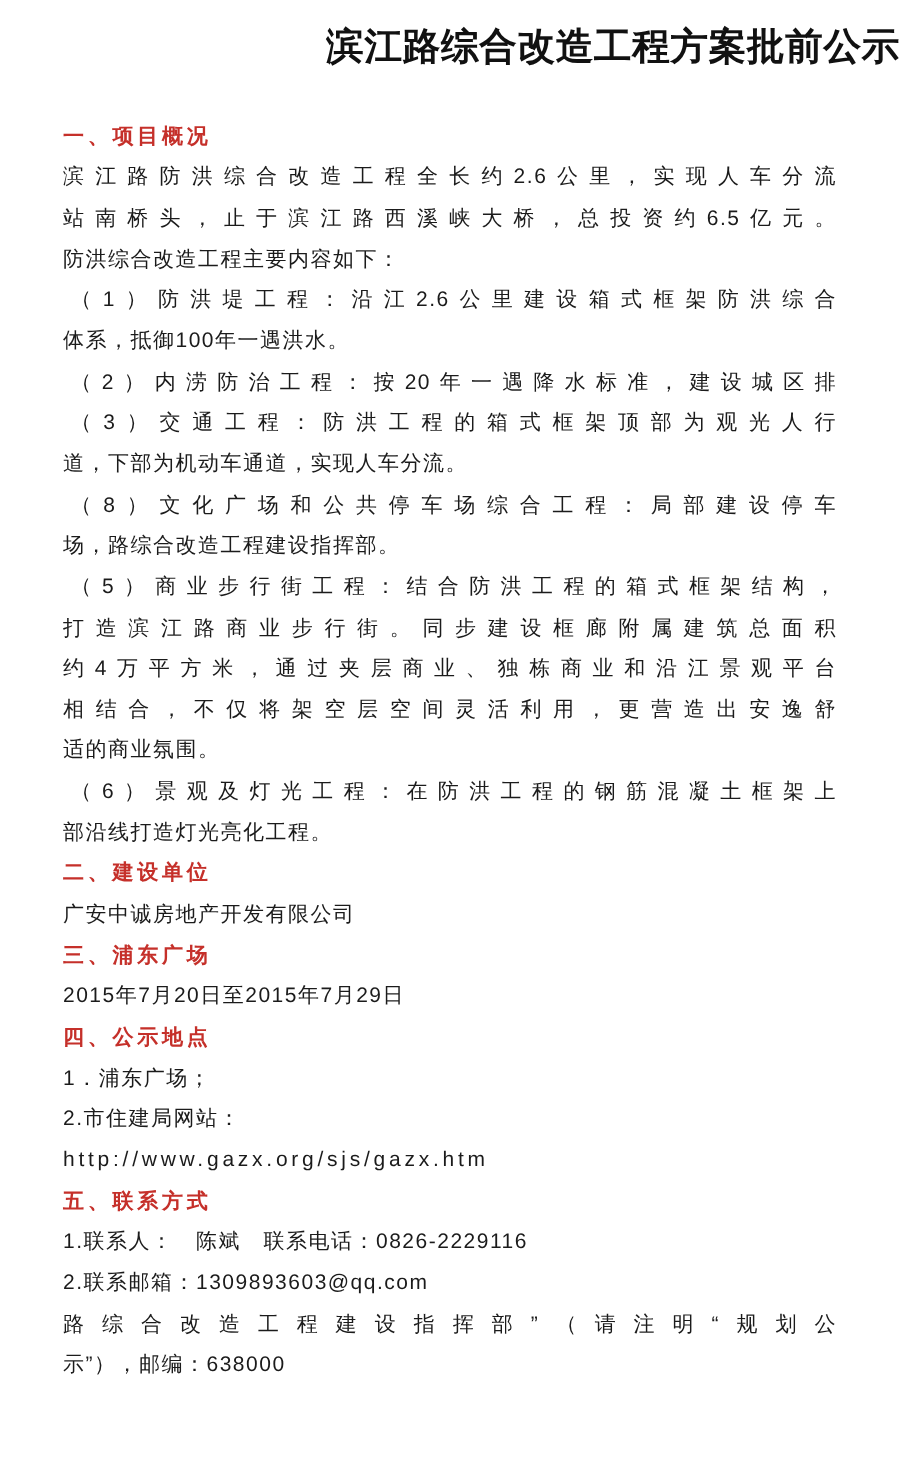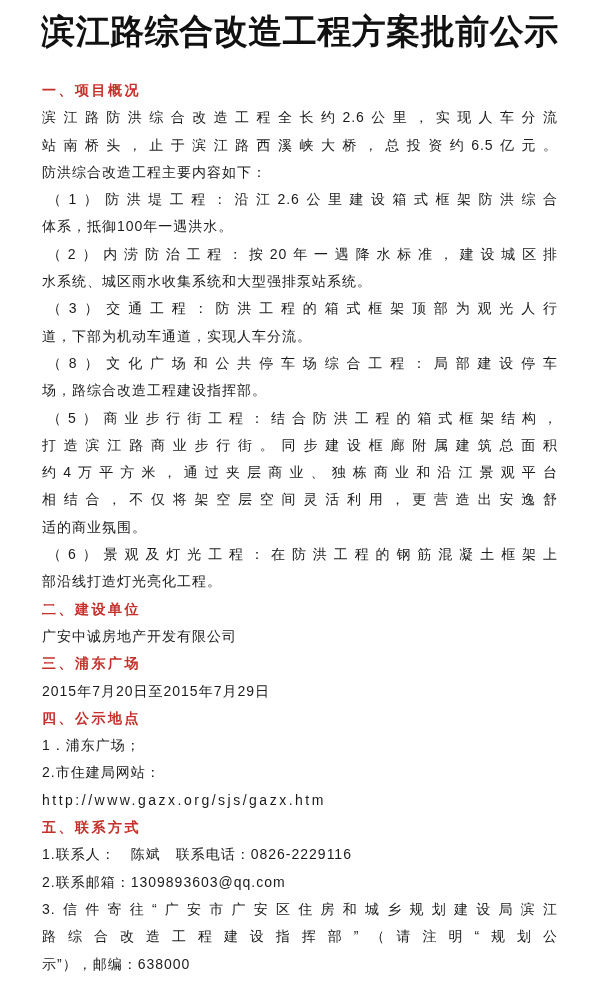--- a/index.html
+++ b/index.html
@@ -16,24 +16,24 @@
   .page {
     width: 600px;
     height: 986px;
     background: #ffffff;
     position: relative;
   }
   .title {
     padding-top: 9px;
     font-family: "DejaVu Serif", serif;
     font-weight: bold;
-    font-size: 34px;
+    font-size: 25px;
     line-height: 44px;
     color: #111111;
-    text-align: center;
+    text-align: right;
     letter-spacing: 0.5px;
     white-space: nowrap;
   }
   .notice-body {
     margin: 24px 42px 0 42px;
   }
   .line {
     height: 27.3px;
     line-height: 27.3px;
     font-size: 14px;
@@ -65,21 +65,20 @@
 <div class="page">
   <div class="title">滨江路综合改造工程方案批前公示</div>
   <div class="notice-body" id="notice-body">
       <div class="line header">一、项目概况</div>
       <div class="line body fill">滨江路防洪综合改造工程全长约2.6公里，实现人车分流</div>
       <div class="line body fill">站南桥头，止于滨江路西溪峡大桥，总投资约6.5亿元。</div>
       <div class="line body">防洪综合改造工程主要内容如下：</div>
       <div class="line body fill indent">（1）防洪堤工程：沿江2.6公里建设箱式框架防洪综合</div>
       <div class="line body">体系，抵御100年一遇洪水。</div>
       <div class="line body fill indent">（2）内涝防治工程：按20年一遇降水标准，建设城区排</div>
-      <div class="line body">水系统、城区雨水收集系统和大型强排泵站系统。</div>
       <div class="line body fill indent">（3）交通工程：防洪工程的箱式框架顶部为观光人行</div>
       <div class="line body">道，下部为机动车通道，实现人车分流。</div>
       <div class="line body fill indent">（8）文化广场和公共停车场综合工程：局部建设停车</div>
       <div class="line body">场，路综合改造工程建设指挥部。</div>
       <div class="line body fill indent">（5）商业步行街工程：结合防洪工程的箱式框架结构，</div>
       <div class="line body fill">打造滨江路商业步行街。同步建设框廊附属建筑总面积</div>
       <div class="line body fill">约4万平方米，通过夹层商业、独栋商业和沿江景观平台</div>
       <div class="line body fill">相结合，不仅将架空层空间灵活利用，更营造出安逸舒</div>
       <div class="line body">适的商业氛围。</div>
       <div class="line body fill indent">（6）景观及灯光工程：在防洪工程的钢筋混凝土框架上</div>
@@ -88,17 +87,16 @@
       <div class="line body">广安中诚房地产开发有限公司</div>
       <div class="line header">三、浦东广场</div>
       <div class="line body">2015年7月20日至2015年7月29日</div>
       <div class="line header">四、公示地点</div>
       <div class="line body">1．浦东广场；</div>
       <div class="line body">2.市住建局网站：</div>
       <div class="line body url">http://www.gazx.org/sjs/gazx.htm</div>
       <div class="line header">五、联系方式</div>
       <div class="line body">1.联系人：　陈斌　联系电话：0826-2229116</div>
       <div class="line body">2.联系邮箱：1309893603@qq.com</div>
-      <div class="line body fill">3.信件寄往“广安市广安区住房和城乡规划建设局滨江</div>
       <div class="line body fill">路综合改造工程建设指挥部”（请注明“规划公</div>
       <div class="line body">示”），邮编：638000</div>
     </div>
 </div>
 
 </body></html>

